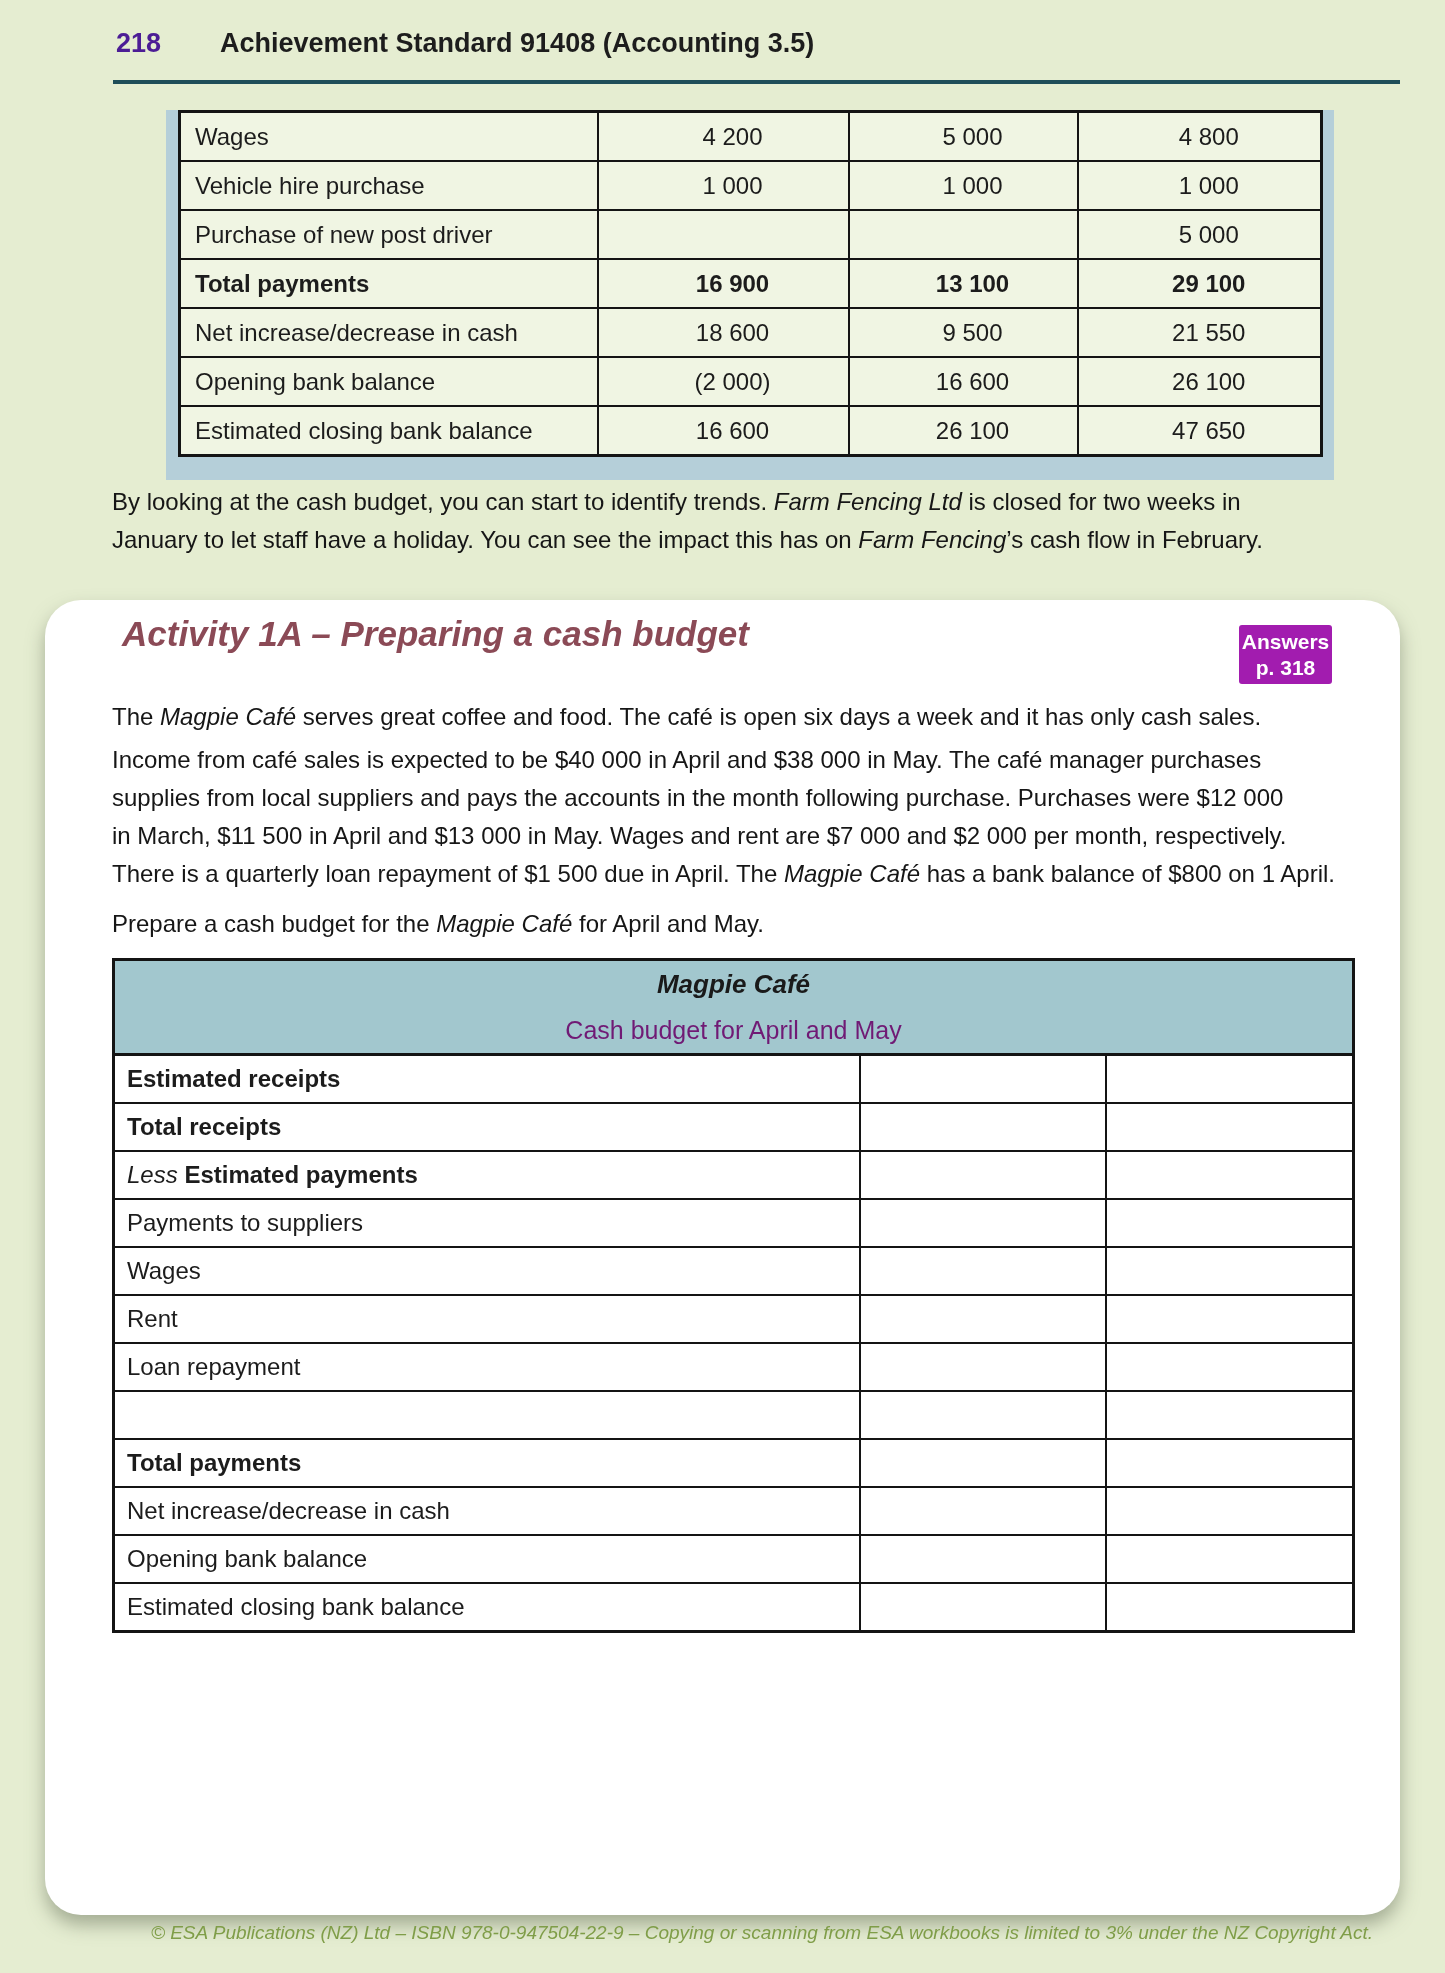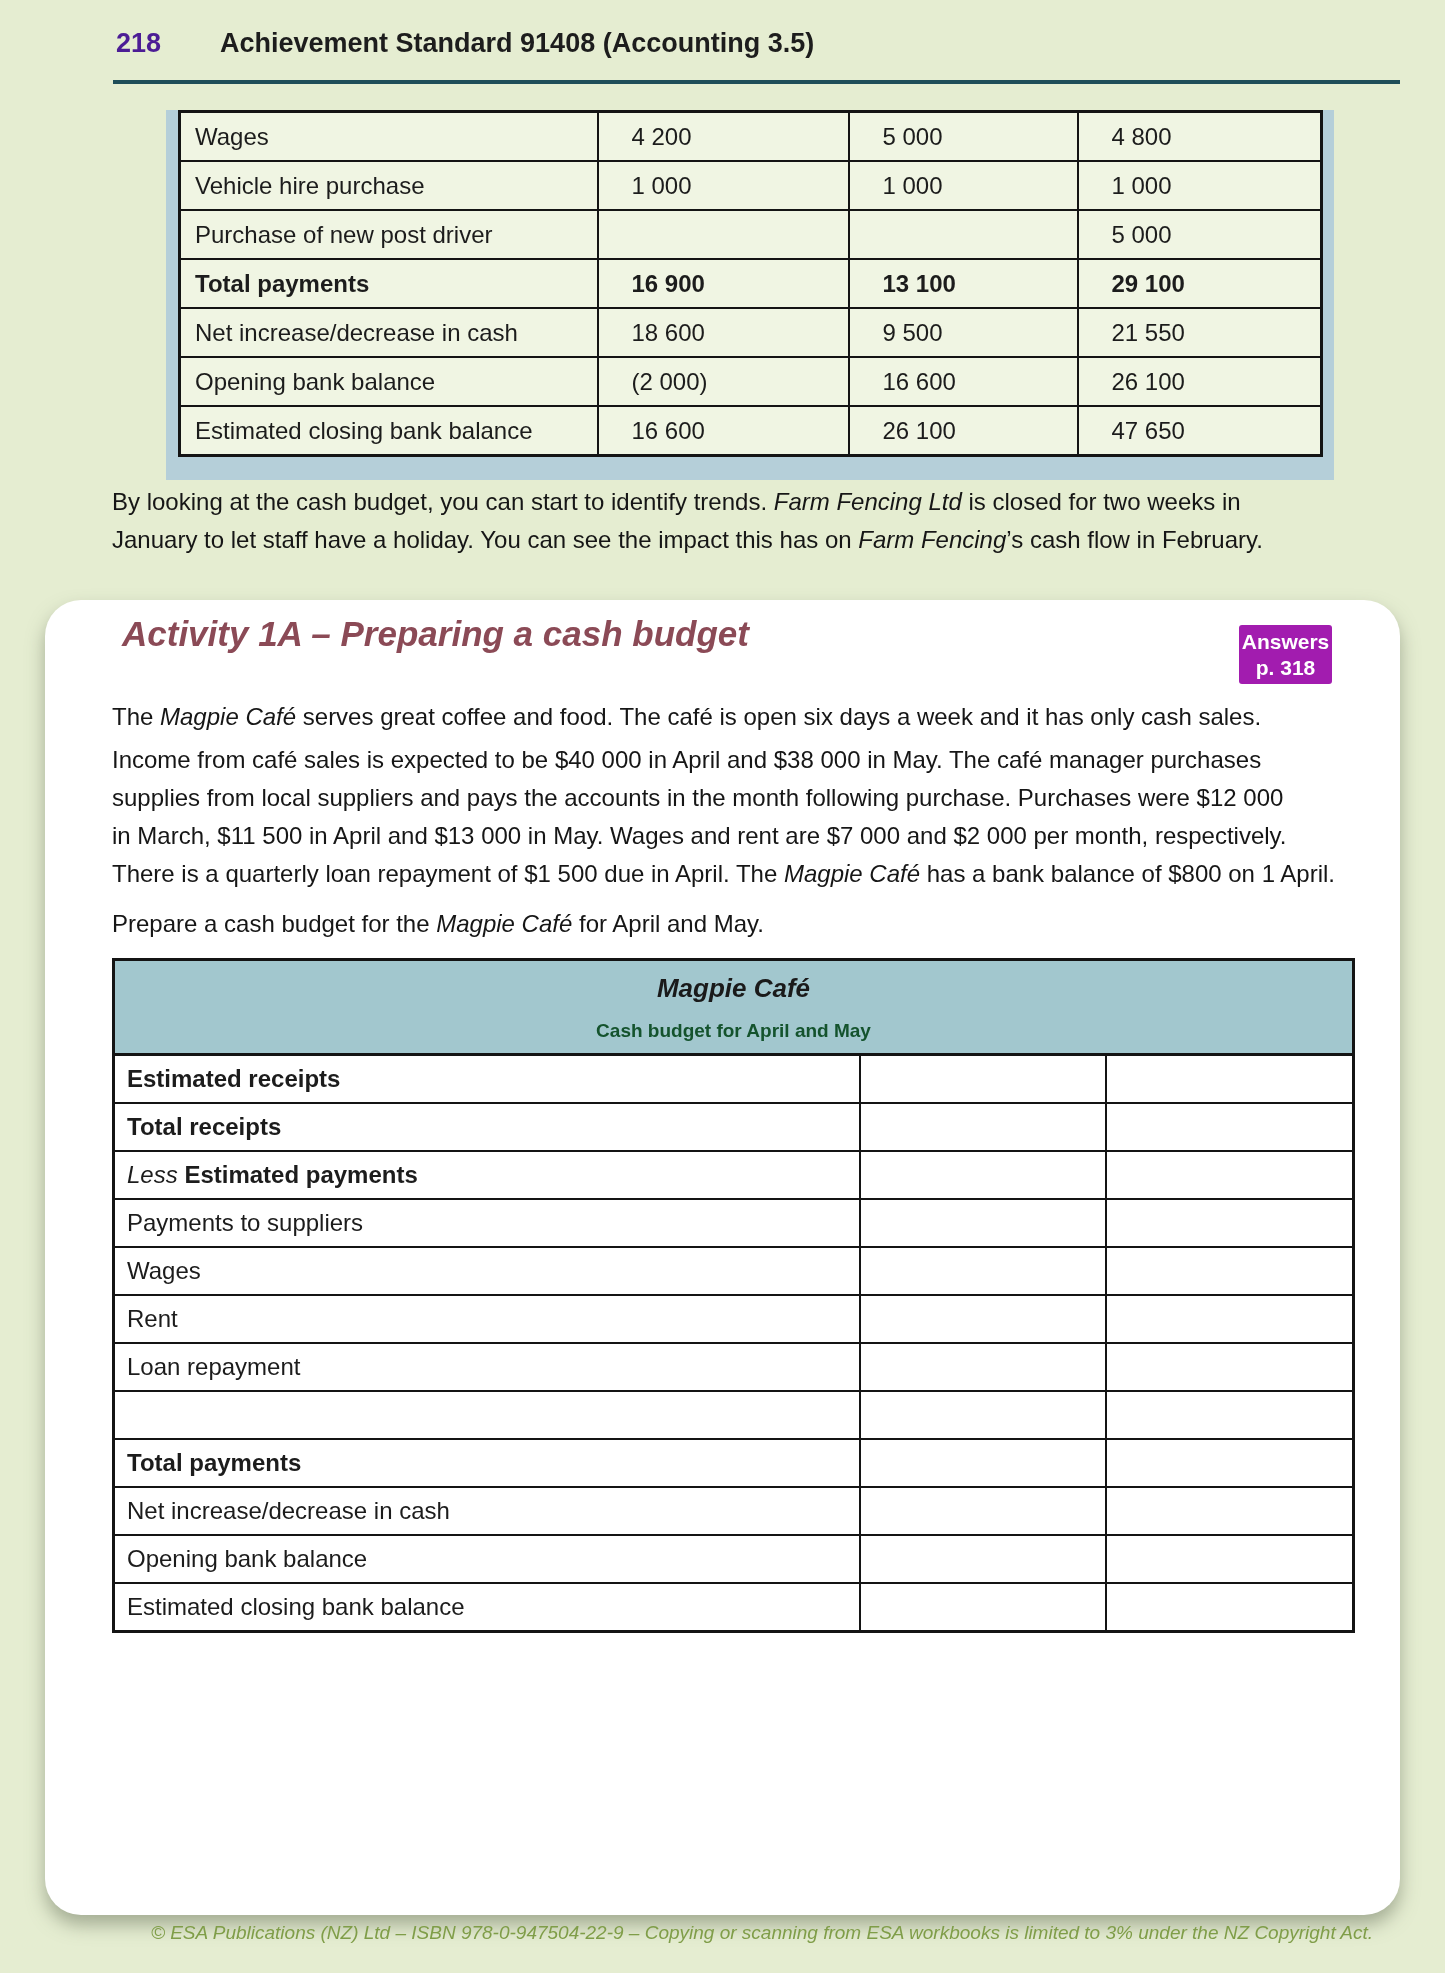--- a/index.html
+++ b/index.html
@@ -22,21 +22,21 @@
   .farm-backdrop{left:166px;top:110px;width:1168px;height:370px;background:#b5cfd9;}
   table.farm{
     position:absolute;left:178px;top:110px;
     border-collapse:collapse;table-layout:fixed;width:1142px;
     background:#f0f5e3;border:3px solid #141414;
   }
   table.farm td{
     border:2px solid #141414;height:47px;font-size:24px;
     padding:0 14px;vertical-align:middle;overflow:hidden;white-space:nowrap;
   }
-  table.farm td.num{text-align:left;padding-left:33px;}
+  table.farm td.num{text-align:center;padding-left:33px;}
   table.farm tr.bold td{font-weight:bold;}
 
   
   .bodytext{font-size:24px;line-height:38px;color:#161616;}
   .trend-para{left:112px;top:483px;width:1250px;}
   .it{font-style:italic;}
   .b{font-weight:bold;}
 
   
   .activity-panel{
@@ -65,21 +65,21 @@
     background:#ffffff;border:3px solid #141414;
   }
   table.magpie th,table.magpie td{
     border:2px solid #141414;overflow:hidden;white-space:nowrap;
   }
   .magpie-band{
     background:#a2c7ce;height:90px;text-align:center;vertical-align:middle;
     border-bottom:3px solid #141414 !important;
   }
   .magpie-band .tbl-title{font-size:26px;font-weight:bold;font-style:italic;color:#1a1a1a;}
-  .magpie-band .tbl-subtitle{font-size:19px;font-weight:bold;color:#14532d;margin-top:16px;}
+  .magpie-band .tbl-subtitle{font-size:25px;font-weight:normal;color:#701a75;margin-top:16px;}
   tr.month-row th{background:#cde0e6;height:45px;font-size:25px;font-weight:bold;color:#1a1a1a;}
   table.magpie td{height:46px;font-size:24px;padding:0 12px;vertical-align:middle;background:#ffffff;}
   table.magpie td.lbl.bold{font-weight:bold;}
 
   
   .footer{
     left:0;top:1922px;width:1445px;box-sizing:border-box;
     text-align:right;padding-right:72px;
     font-size:19px;font-style:italic;color:#7f9d48;
   }

